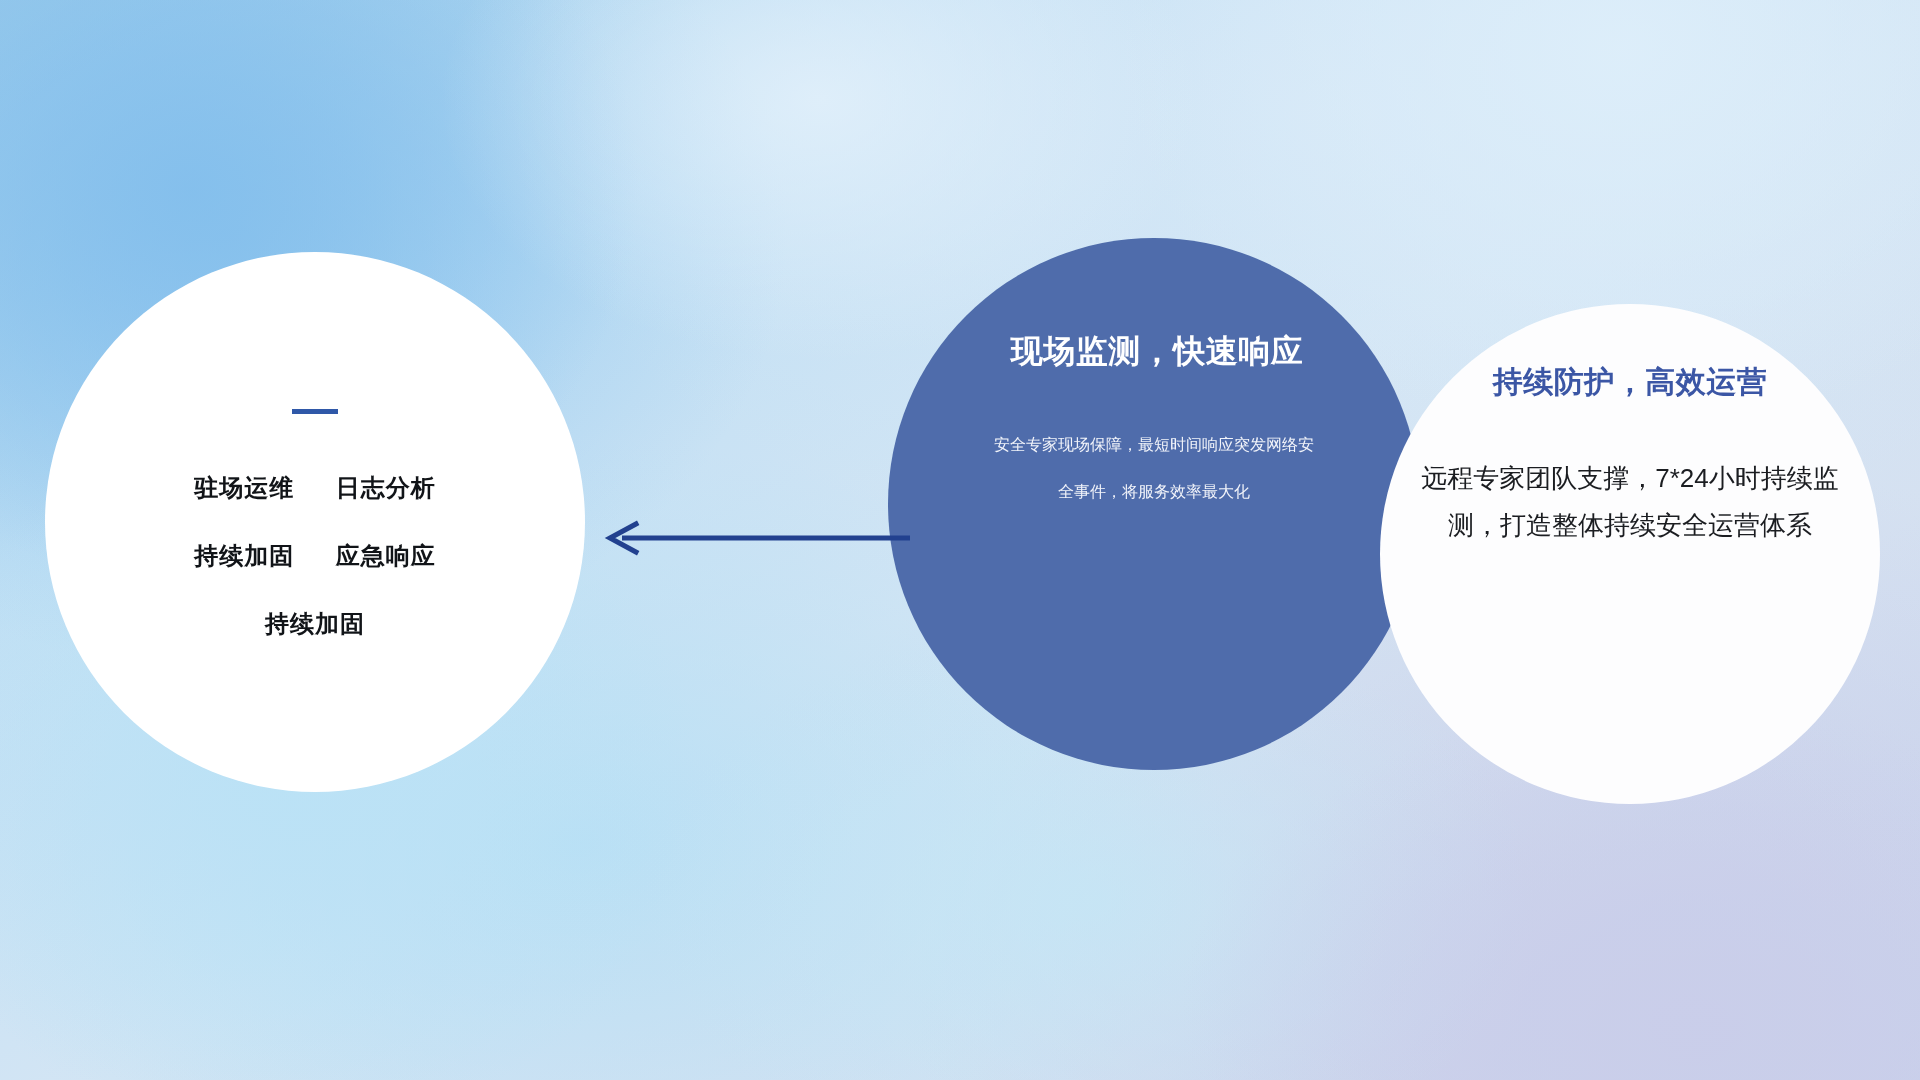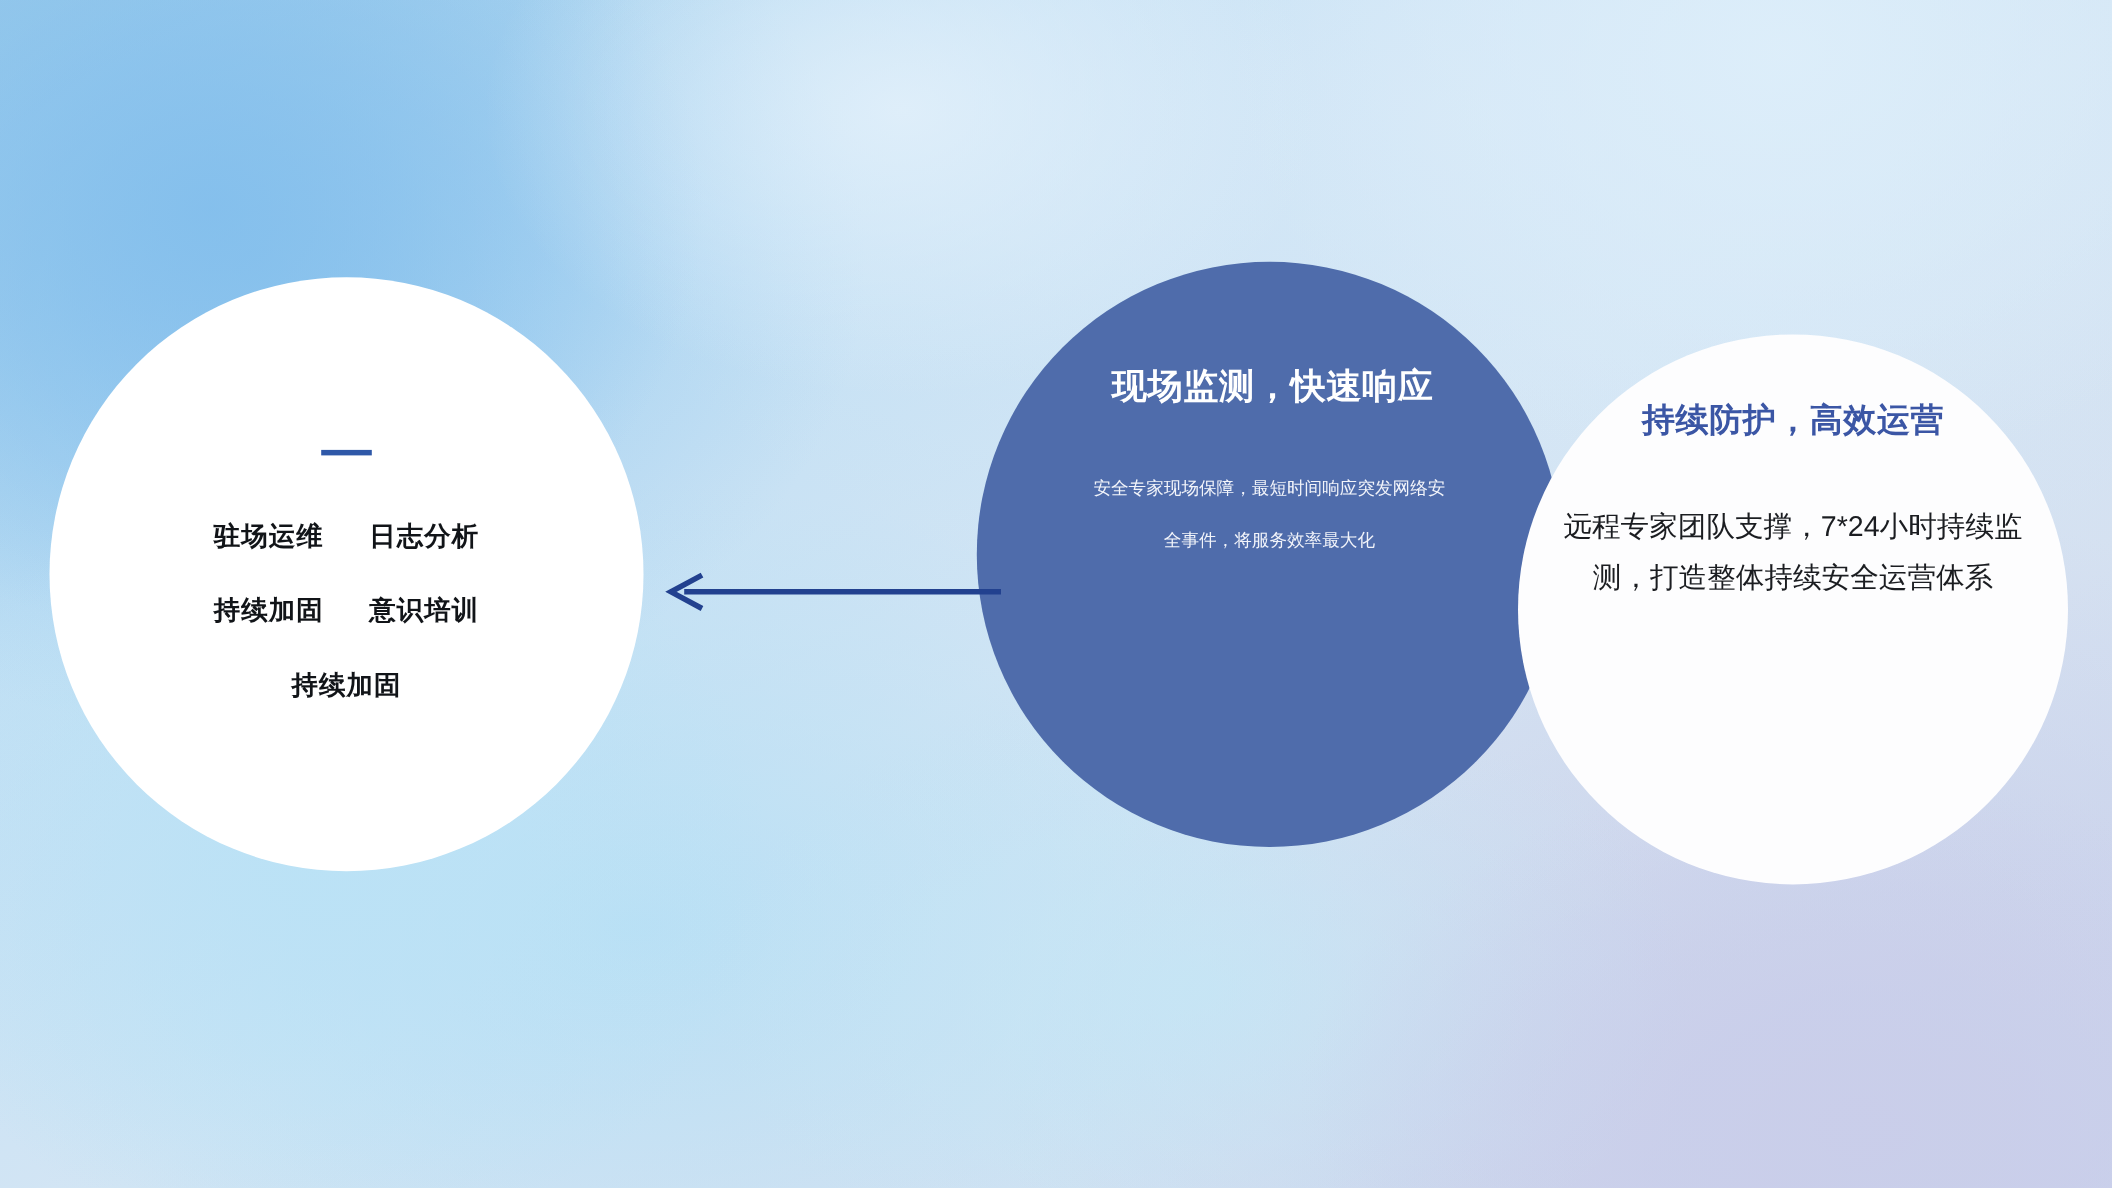--- a/index.html
+++ b/index.html
@@ -148,21 +148,21 @@
 
       <div class="left-line">
         <span>驻场运维</span>
         <span class="left-gap"></span>
         <span>日志分析</span>
       </div>
 
       <div class="left-line">
         <span>持续加固</span>
         <span class="left-gap"></span>
-        <span>意识培训</span>
+        <span>应急响应</span>
       </div>
 
       <div class="left-line">
         <span>持续加固</span>
       </div>
     </div>
   </div>
 
   <div class="circle" id="circle-mid">
     <div id="mid-content">

